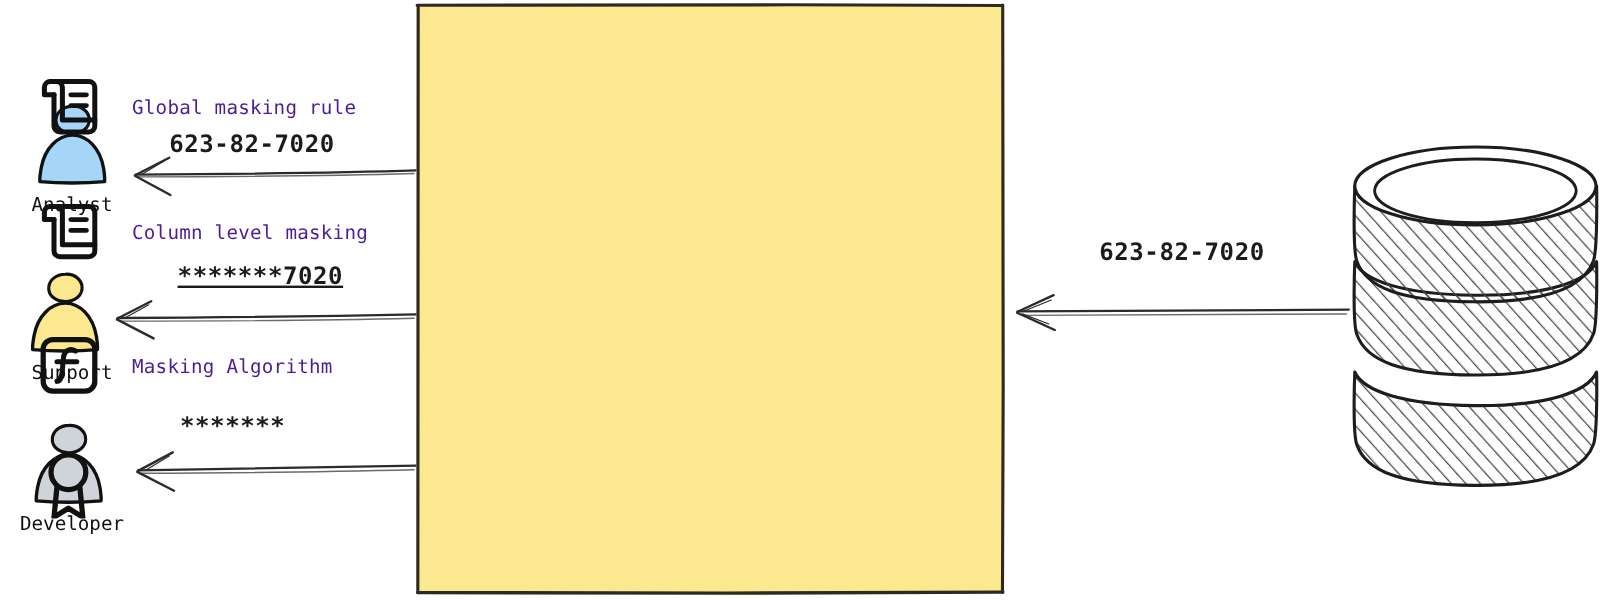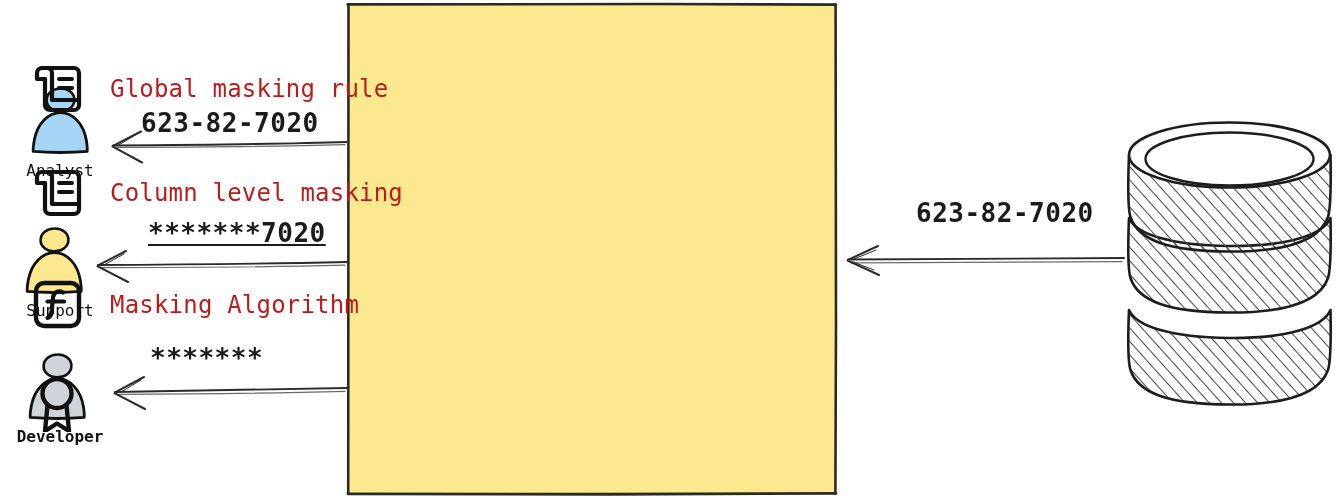--- a/index.html
+++ b/index.html
@@ -43,21 +43,21 @@
     color: #111111;
     letter-spacing: 0px;
     margin-top: 1px;
     white-space: nowrap;
   }
 
   
   .arrow-label {
     position: absolute;
     font-family: "DejaVu Sans Mono", "Liberation Mono", monospace;
-    font-size: 26px;
+    font-size: 20px;
     font-weight: bold;
     color: #1b1b1b;
     white-space: nowrap;
     letter-spacing: 0.5px;
   }
 
   
   #panel {
     position: absolute;
     left: 347px;
@@ -83,22 +83,22 @@
     height: 58px;
   }
   .panel-row .ricon {
     width: 60px;
     height: 58px;
     flex: 0 0 60px;
     position: relative;
   }
   .panel-row .rlabel {
     font-family: "DejaVu Sans Mono", "Liberation Mono", monospace;
-    font-size: 24px;
-    color: #b91c1c;
+    font-size: 16px;
+    color: #4c1d95;
     white-space: nowrap;
     margin-left: 22px;
     letter-spacing: 0.2px;
   }
 
   
   #database {
     position: absolute;
     left: 1118px;
     top: 114px;
@@ -169,21 +169,21 @@
   <div class="persona" style="left:0px; top:220px;">
     <div class="glyph">
       <svg width="120" height="80" viewBox="0 0 120 80">
         <path d="M54.5,8.5 C62.5,8.2 68.6,13.4 68.4,20.2 C68.2,26.6 62.2,31.4 54.2,31.3 C46.3,31.2 40.4,26.3 40.6,20 C40.8,13.3 46.8,8.6 54.5,8.5 Z" fill="#fbe88f" stroke="#111111" stroke-width="2.6" stroke-linejoin="round"></path>
         <path d="M54.3,32.6 C66.5,32.4 77.6,43.6 80.4,60.6 C81.1,65.3 81.4,69.2 81.2,71.4 C72,72.2 62.6,72.5 54,72.5 C45.3,72.5 36.2,72.2 27.2,71.4 C27,68.9 27.5,64.6 28.4,59.6 C31.5,43.2 42.4,32.8 54.3,32.6 Z" fill="#fbe88f" stroke="#111111" stroke-width="2.8" stroke-linejoin="round"></path>
       </svg>
     </div>
     <div class="pname">Support</div>
   </div>
 
-  <div class="persona" style="left:0px; top:346px;font-weight:bold;">
+  <div class="persona" style="left:0px; top:346px;">
     <div class="glyph">
       <svg width="120" height="80" viewBox="0 0 120 80">
         <path d="M57.5,8.5 C65.5,8.2 71.6,13.4 71.4,20.2 C71.2,26.6 65.2,31.4 57.2,31.3 C49.3,31.2 43.4,26.3 43.6,20 C43.8,13.3 49.8,8.6 57.5,8.5 Z" fill="#ced4da" stroke="#111111" stroke-width="2.6" stroke-linejoin="round"></path>
         <path d="M57.3,32.6 C69.5,32.4 80.6,43.6 83.4,60.6 C84.1,65.3 84.4,69.2 84.2,71.4 C75,72.2 65.6,72.5 57,72.5 C48.3,72.5 39.2,72.2 30.2,71.4 C30,68.9 30.5,64.6 31.4,59.6 C34.5,43.2 45.4,32.8 57.3,32.6 Z" fill="#ced4da" stroke="#111111" stroke-width="2.8" stroke-linejoin="round"></path>
       </svg>
     </div>
     <div class="pname">Developer</div>
   </div>
 
   <div id="panel"></div>

